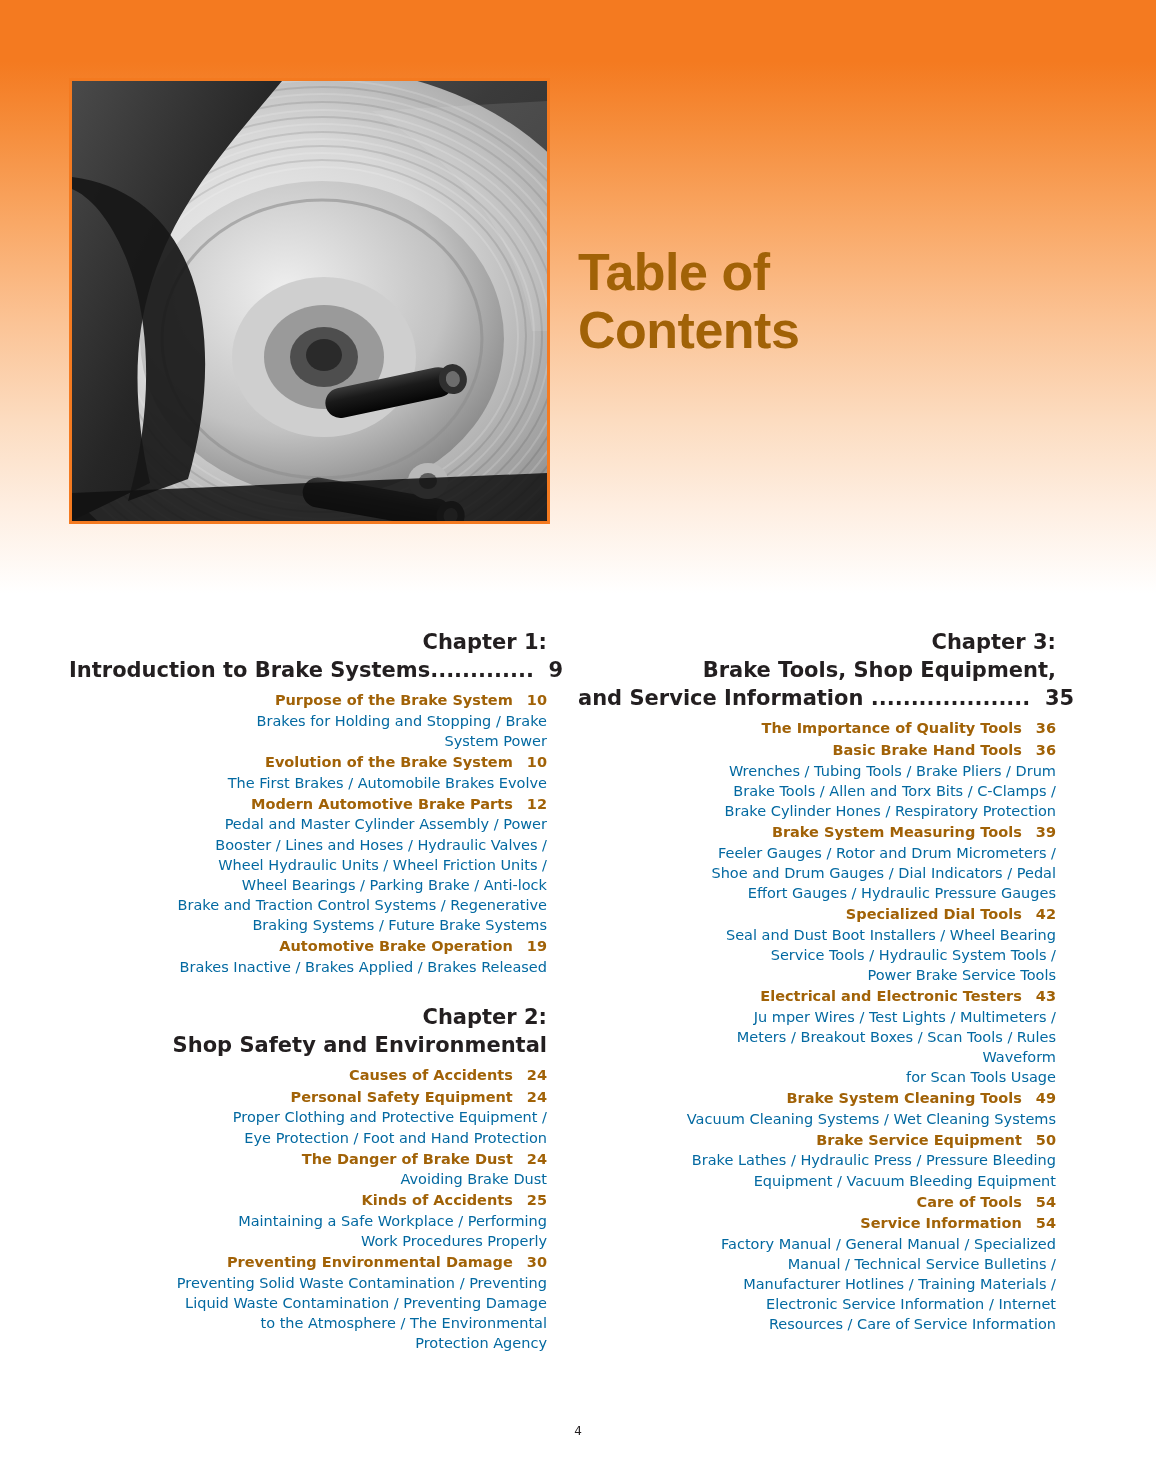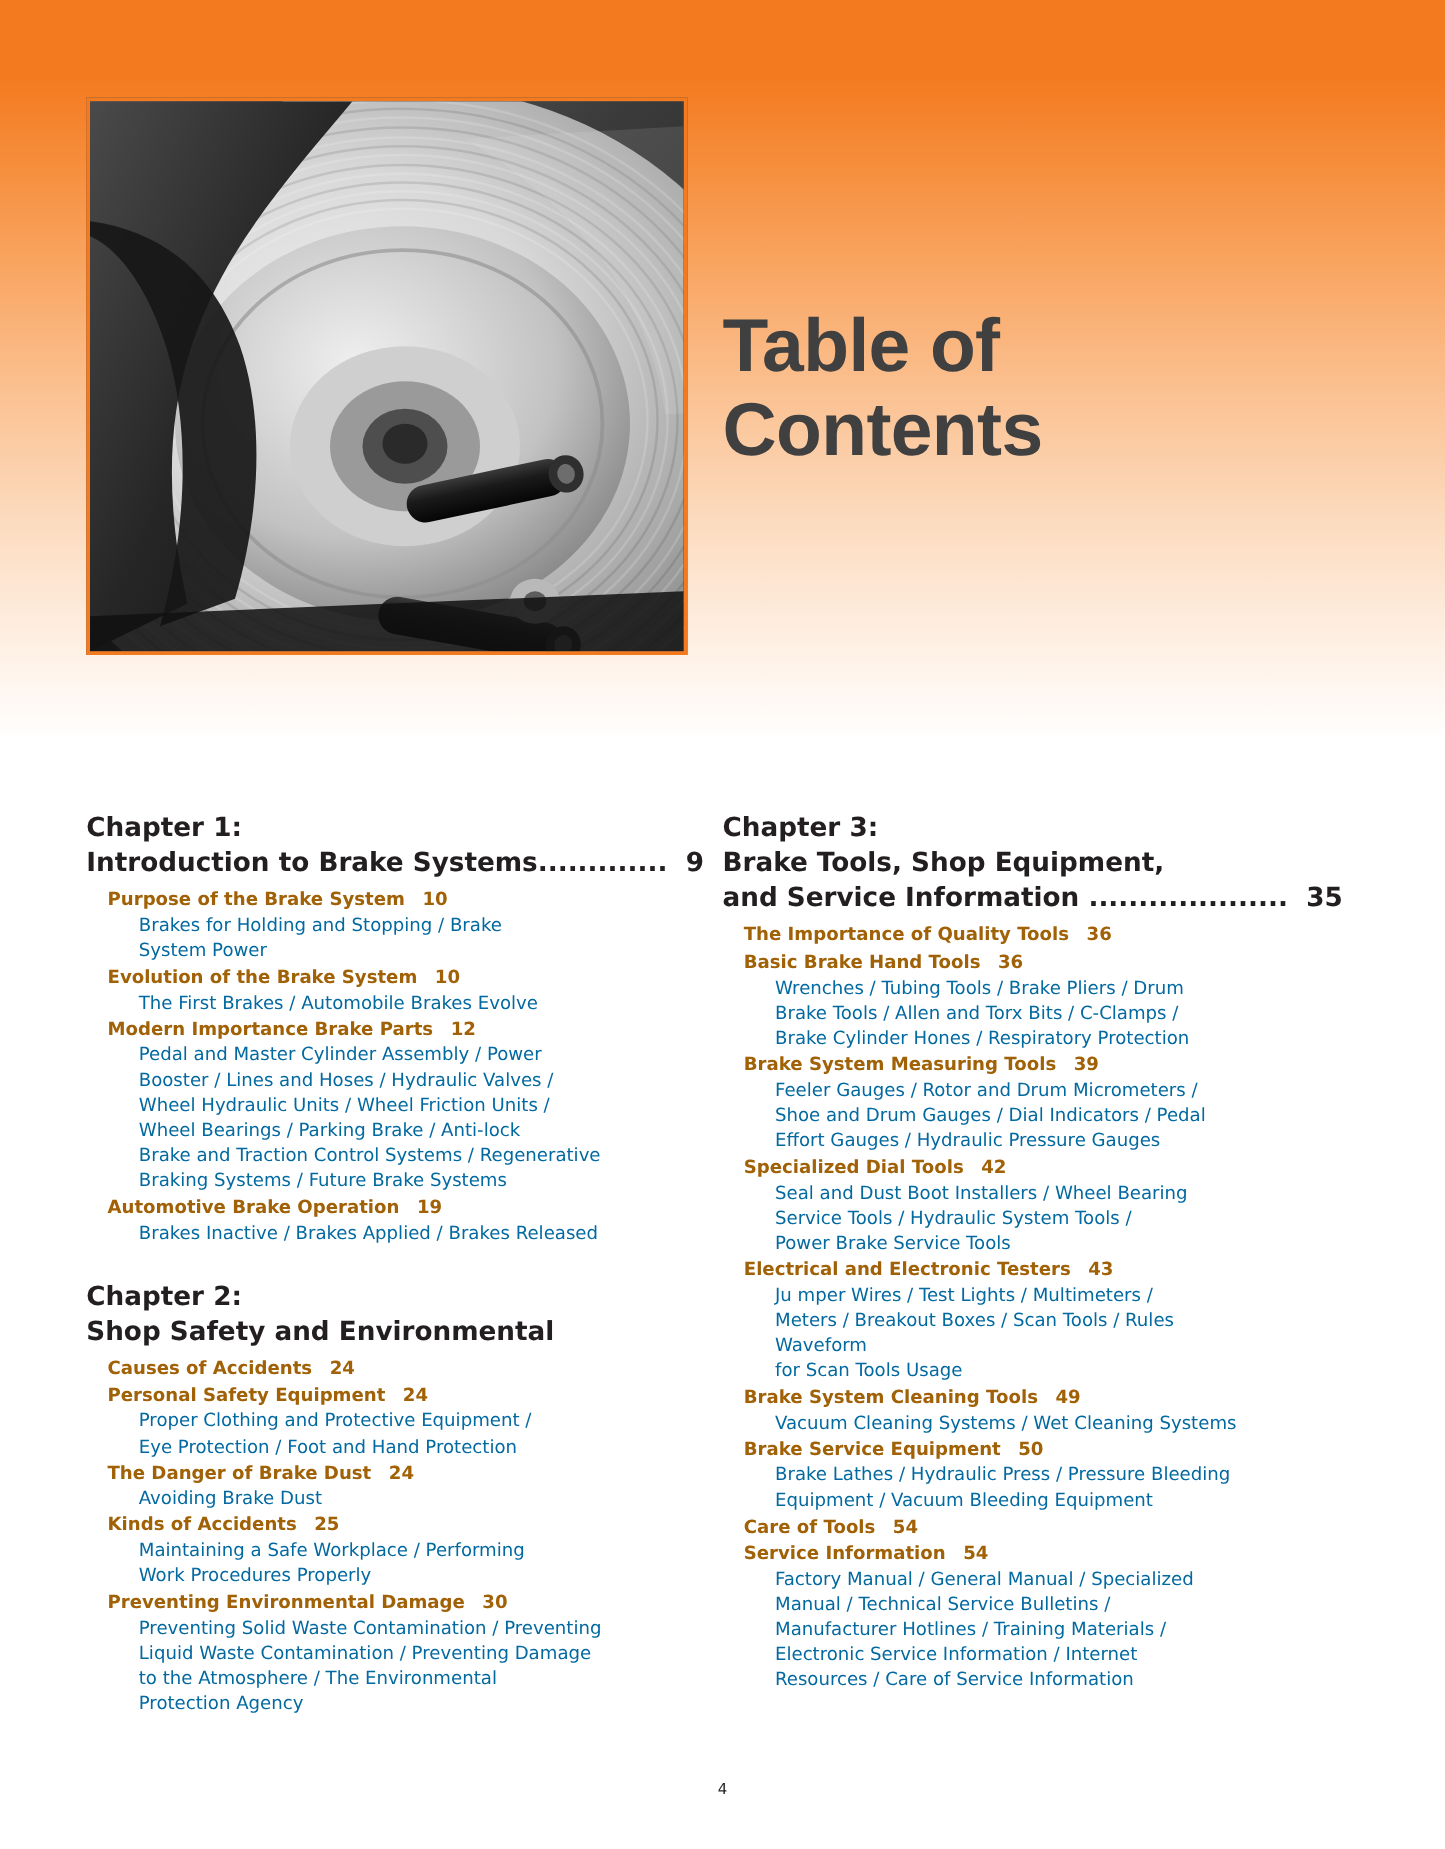--- a/index.html
+++ b/index.html
@@ -31,44 +31,45 @@
         #ffffff 96%,
         #ffffff 100%);
   }
   #header-title {
     position: absolute;
     left: 578px;
     top: 243px;
     width: 480px;
     font-family: "Liberation Sans", sans-serif;
     font-weight: bold;
-    font-size: 60px;
+    font-size: 52px;
     line-height: 1.12;
-    color: #404040;
+    color: #a16207;
     letter-spacing: -0.5px;
   }
   
   #cover-photo {
     position: absolute;
     left: 69px;
     top: 78px;
     width: 481px;
     height: 446px;
     border: 3px solid #f47a20;
     box-sizing: border-box;
     overflow: hidden;
     background: #4a4a4a;
   }
   #cover-photo svg { display: block; }
 
   
   .column {
     position: absolute;
-    top: 648px;
+    top: 628px;
     width: 478px;
+    text-align: right;
   }
   #col-left { left: 69px; }
   #col-right { left: 578px; }
 
   .chapter-block { margin-bottom: 26px; }
   .chapter-block:last-child { margin-bottom: 0; }
 
   .chapter-heading {
     font-family: "DejaVu Sans", sans-serif;
     font-weight: bold;
@@ -225,21 +226,21 @@
     </div>
 
     <div class="toc-entry">
       <div class="entry-title"><span>Evolution of the Brake System</span><span class="pgnum">10</span></div>
       <div class="entry-sub">
         <span class="subline">The First Brakes / Automobile Brakes Evolve</span>
       </div>
     </div>
 
     <div class="toc-entry">
-      <div class="entry-title"><span>Modern Importance Brake Parts</span><span class="pgnum">12</span></div>
+      <div class="entry-title"><span>Modern Automotive Brake Parts</span><span class="pgnum">12</span></div>
       <div class="entry-sub">
         <span class="subline">Pedal and Master Cylinder Assembly / Power</span>
         <span class="subline">Booster / Lines and Hoses / Hydraulic Valves /</span>
         <span class="subline">Wheel Hydraulic Units / Wheel Friction Units /</span>
         <span class="subline">Wheel Bearings / Parking Brake / Anti-lock</span>
         <span class="subline">Brake and Traction Control Systems / Regenerative</span>
         <span class="subline">Braking Systems / Future Brake Systems</span>
       </div>
     </div>
 

